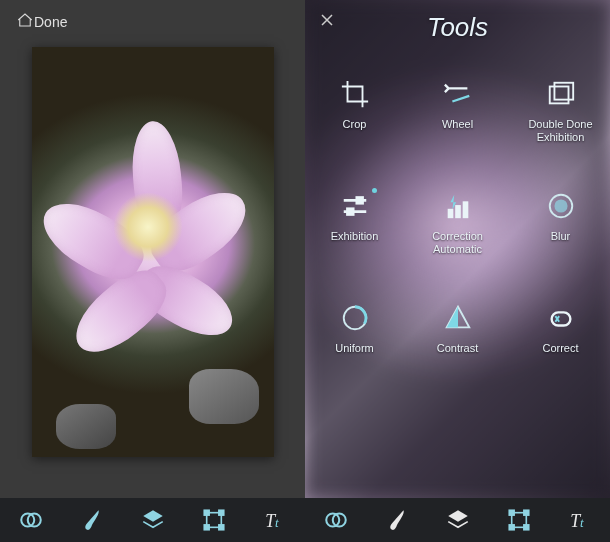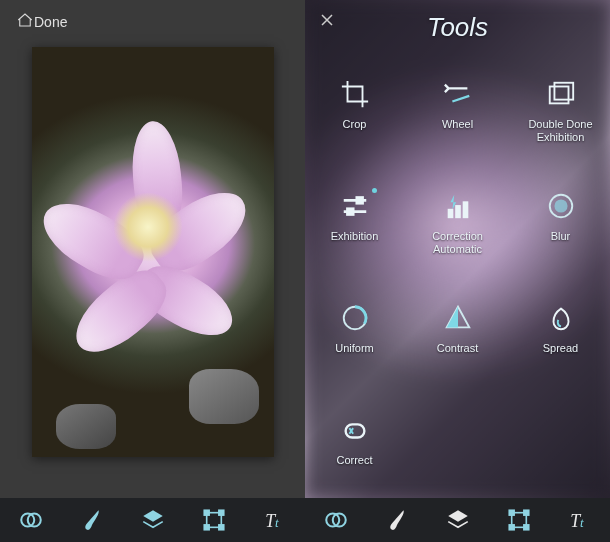--- a/index.html
+++ b/index.html
@@ -275,29 +275,20 @@
       <div class="tool">
         <div class="tool-icon">
           <svg viewBox="0 0 32 32">
               <path d="M16 4 L28 26 L4 26 Z" fill="none" stroke="#cfe8ee" stroke-width="2"></path>
               <path d="M16 4 L16 26 L4 26 Z" fill="#7fd8e6"></path>
             </svg>
         </div>
         <div class="tool-label">Contrast</div>
       </div>
 
-      <div class="tool">
-        <div class="tool-icon">
-          <svg viewBox="0 0 32 32" fill="none" stroke="#eaf4f8" stroke-width="2">
-              <path d="M16 6 C10 10 8 16 8 20 C8 25 12 28 16 28 C20 28 24 25 24 20 C24 16 22 10 16 6 Z"></path>
-              <path d="M13 18 C13 18 11 24 16 25" stroke="#7fd8e6"></path>
-            </svg>
-        </div>
-        <div class="tool-label">Spread</div>
-      </div>
 
       <div class="tool">
         <div class="tool-icon">
           <svg viewBox="0 0 32 32" fill="none" stroke="#eaf4f8" stroke-width="2.5">
               <rect x="6" y="10" width="20" height="14" rx="7"></rect>
               <path d="M10 14 L14 20 M14 14 L10 20" stroke="#7fd8e6" stroke-width="2"></path>
             </svg>
         </div>
         <div class="tool-label">Correct</div>
       </div>

